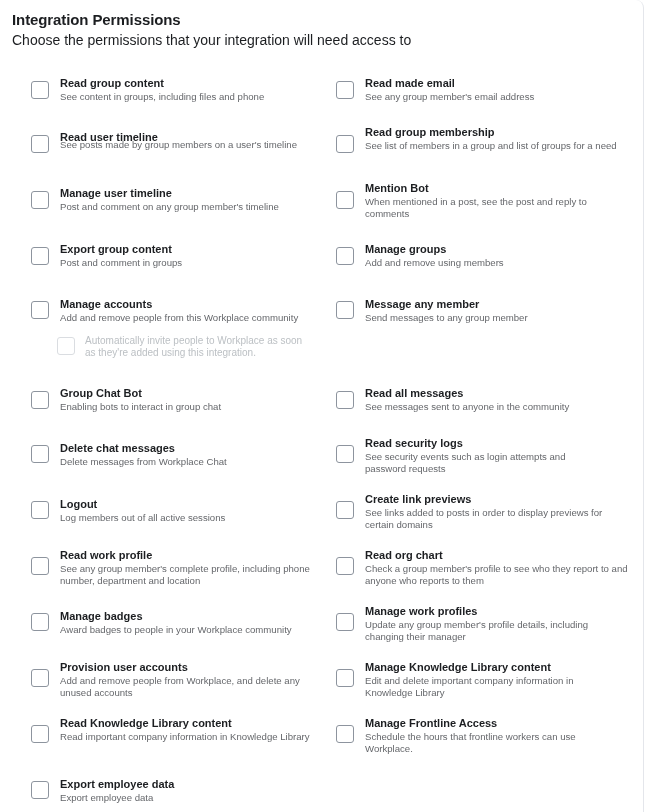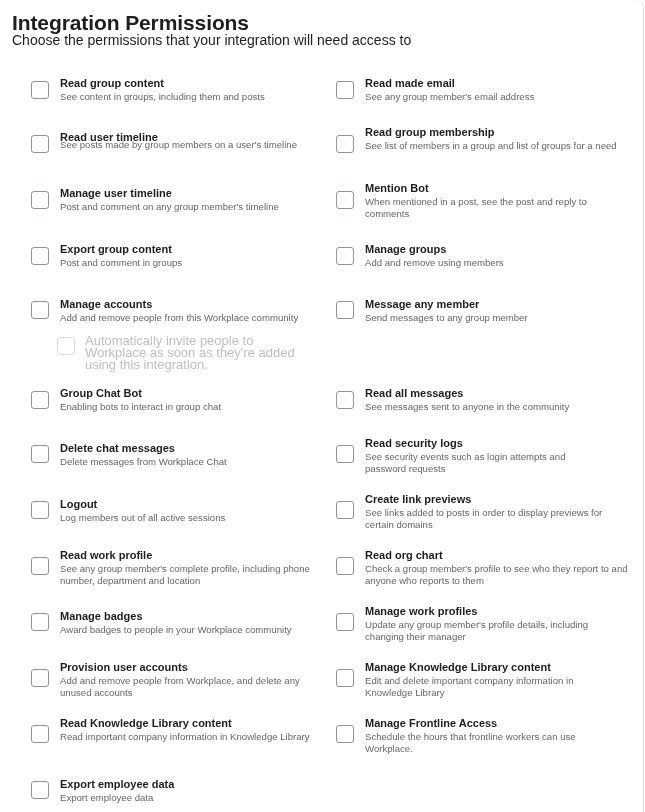--- a/index.html
+++ b/index.html
@@ -1,49 +1,49 @@
 <!DOCTYPE html>
 <html><head>
   <meta charset="utf-8">
   <style>
     html, body { margin: 0; padding: 0; background: #ffffff; }
     body { width: 645px; height: 812px; overflow: hidden; position: relative;
            font-family: "Liberation Sans", "DejaVu Sans", sans-serif; color: #1c1e21; }
     .card { position: absolute; left: -10px; top: 0; width: 653px; height: 830px;
             border-right: 1px solid #e4e6eb; border-top-right-radius: 8px; background: #fff; }
-    .title { position: absolute; left: 12px; top: 11px; font-size: 21px; font-weight: bold;
+    .title { position: absolute; left: 12px; top: 11px; font-size: 15px; font-weight: bold;
              color: #1c1e21; letter-spacing: -0.1px; text-align: center; }
     .subtitle { position: absolute; left: 12px; top: 32px; font-size: 14px; color: #1c1e21; }
     .perm { position: absolute; width: 275px; }
     .perm .cb { position: absolute; left: 0; width: 16px; height: 16px; border: 1.5px solid #8d949e;
                 border-radius: 3px; background: #fff; cursor: pointer; box-sizing: content-box; }
     .perm .label { position: absolute; left: 29px; top: 0; font-size: 11px; font-weight: bold;
                    color: #1c1e21; white-space: nowrap; }
     .perm .desc { position: absolute; left: 29px; font-size: 9.6px; color: #65676b; line-height: 12px;
                   width: 270px; }
     .left { left: 31px; }
     .right { left: 336px; }
     .sub { position: absolute; left: 57px; top: 335px; width: 260px; }
     .sub .cb { position: absolute; left: 0; top: 2px; width: 16px; height: 16px;
                border: 1.2px solid #dadde1; border-radius: 3px; background: #fff; }
-    .sub .desc { position: absolute; left: 28px; top: 0; font-size: 13px; line-height: 12px;
+    .sub .desc { position: absolute; left: 28px; top: 0; font-size: 10px; line-height: 12px;
                  color: #bcc0c4; width: 230px; }
   </style>
 </head>
 <body>
 
 <div class="card"></div>
 
 <div class="title">Integration Permissions</div>
 <div class="subtitle">Choose the permissions that your integration will need access to</div>
 
 <div class="perm left" style="top:77px">
   <div class="cb" style="top:4px"></div>
   <div class="label">Read group content</div>
-  <div class="desc" style="top:14px">See content in groups, including them and posts</div>
+  <div class="desc" style="top:14px">See content in groups, including files and phone</div>
 </div>
 <div class="perm left" style="top:131px">
   <div class="cb" style="top:4px"></div>
   <div class="label">Read user timeline</div>
   <div class="desc" style="top:8px">See posts made by group members on a user's timeline</div>
 </div>
 <div class="perm left" style="top:187px">
   <div class="cb" style="top:4px"></div>
   <div class="label">Manage user timeline</div>
   <div class="desc" style="top:14px">Post and comment on any group member's timeline</div>

